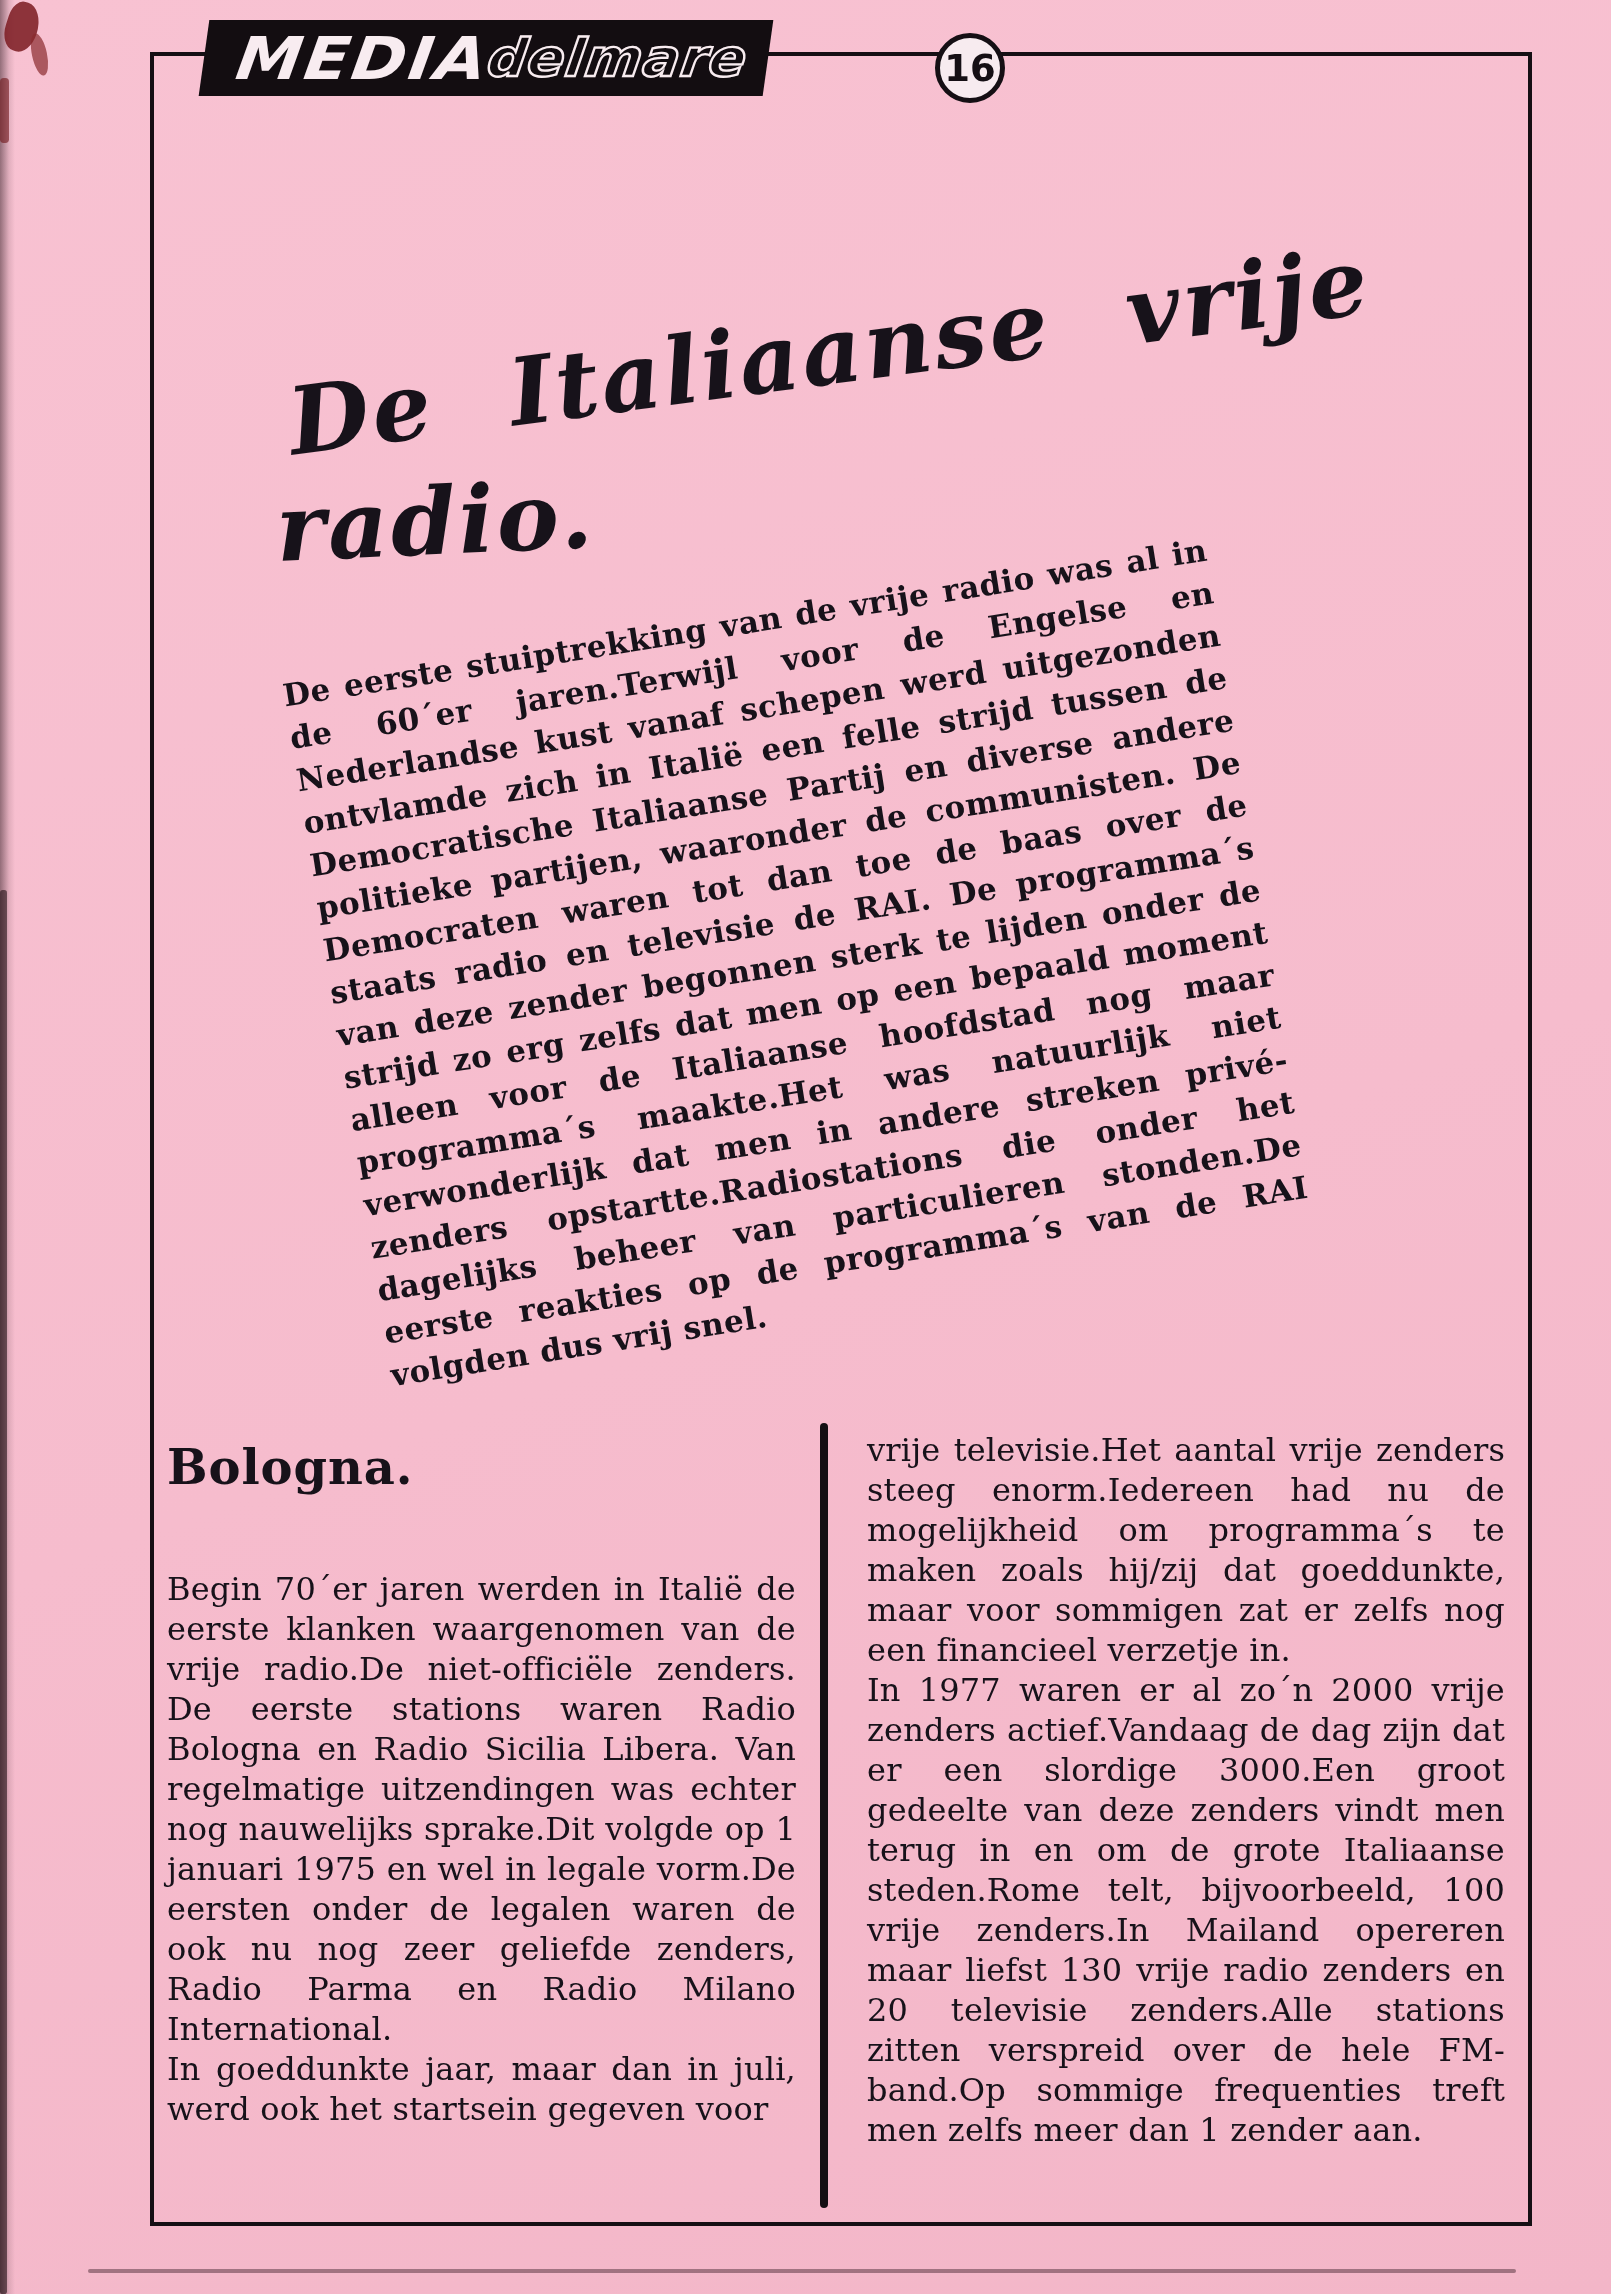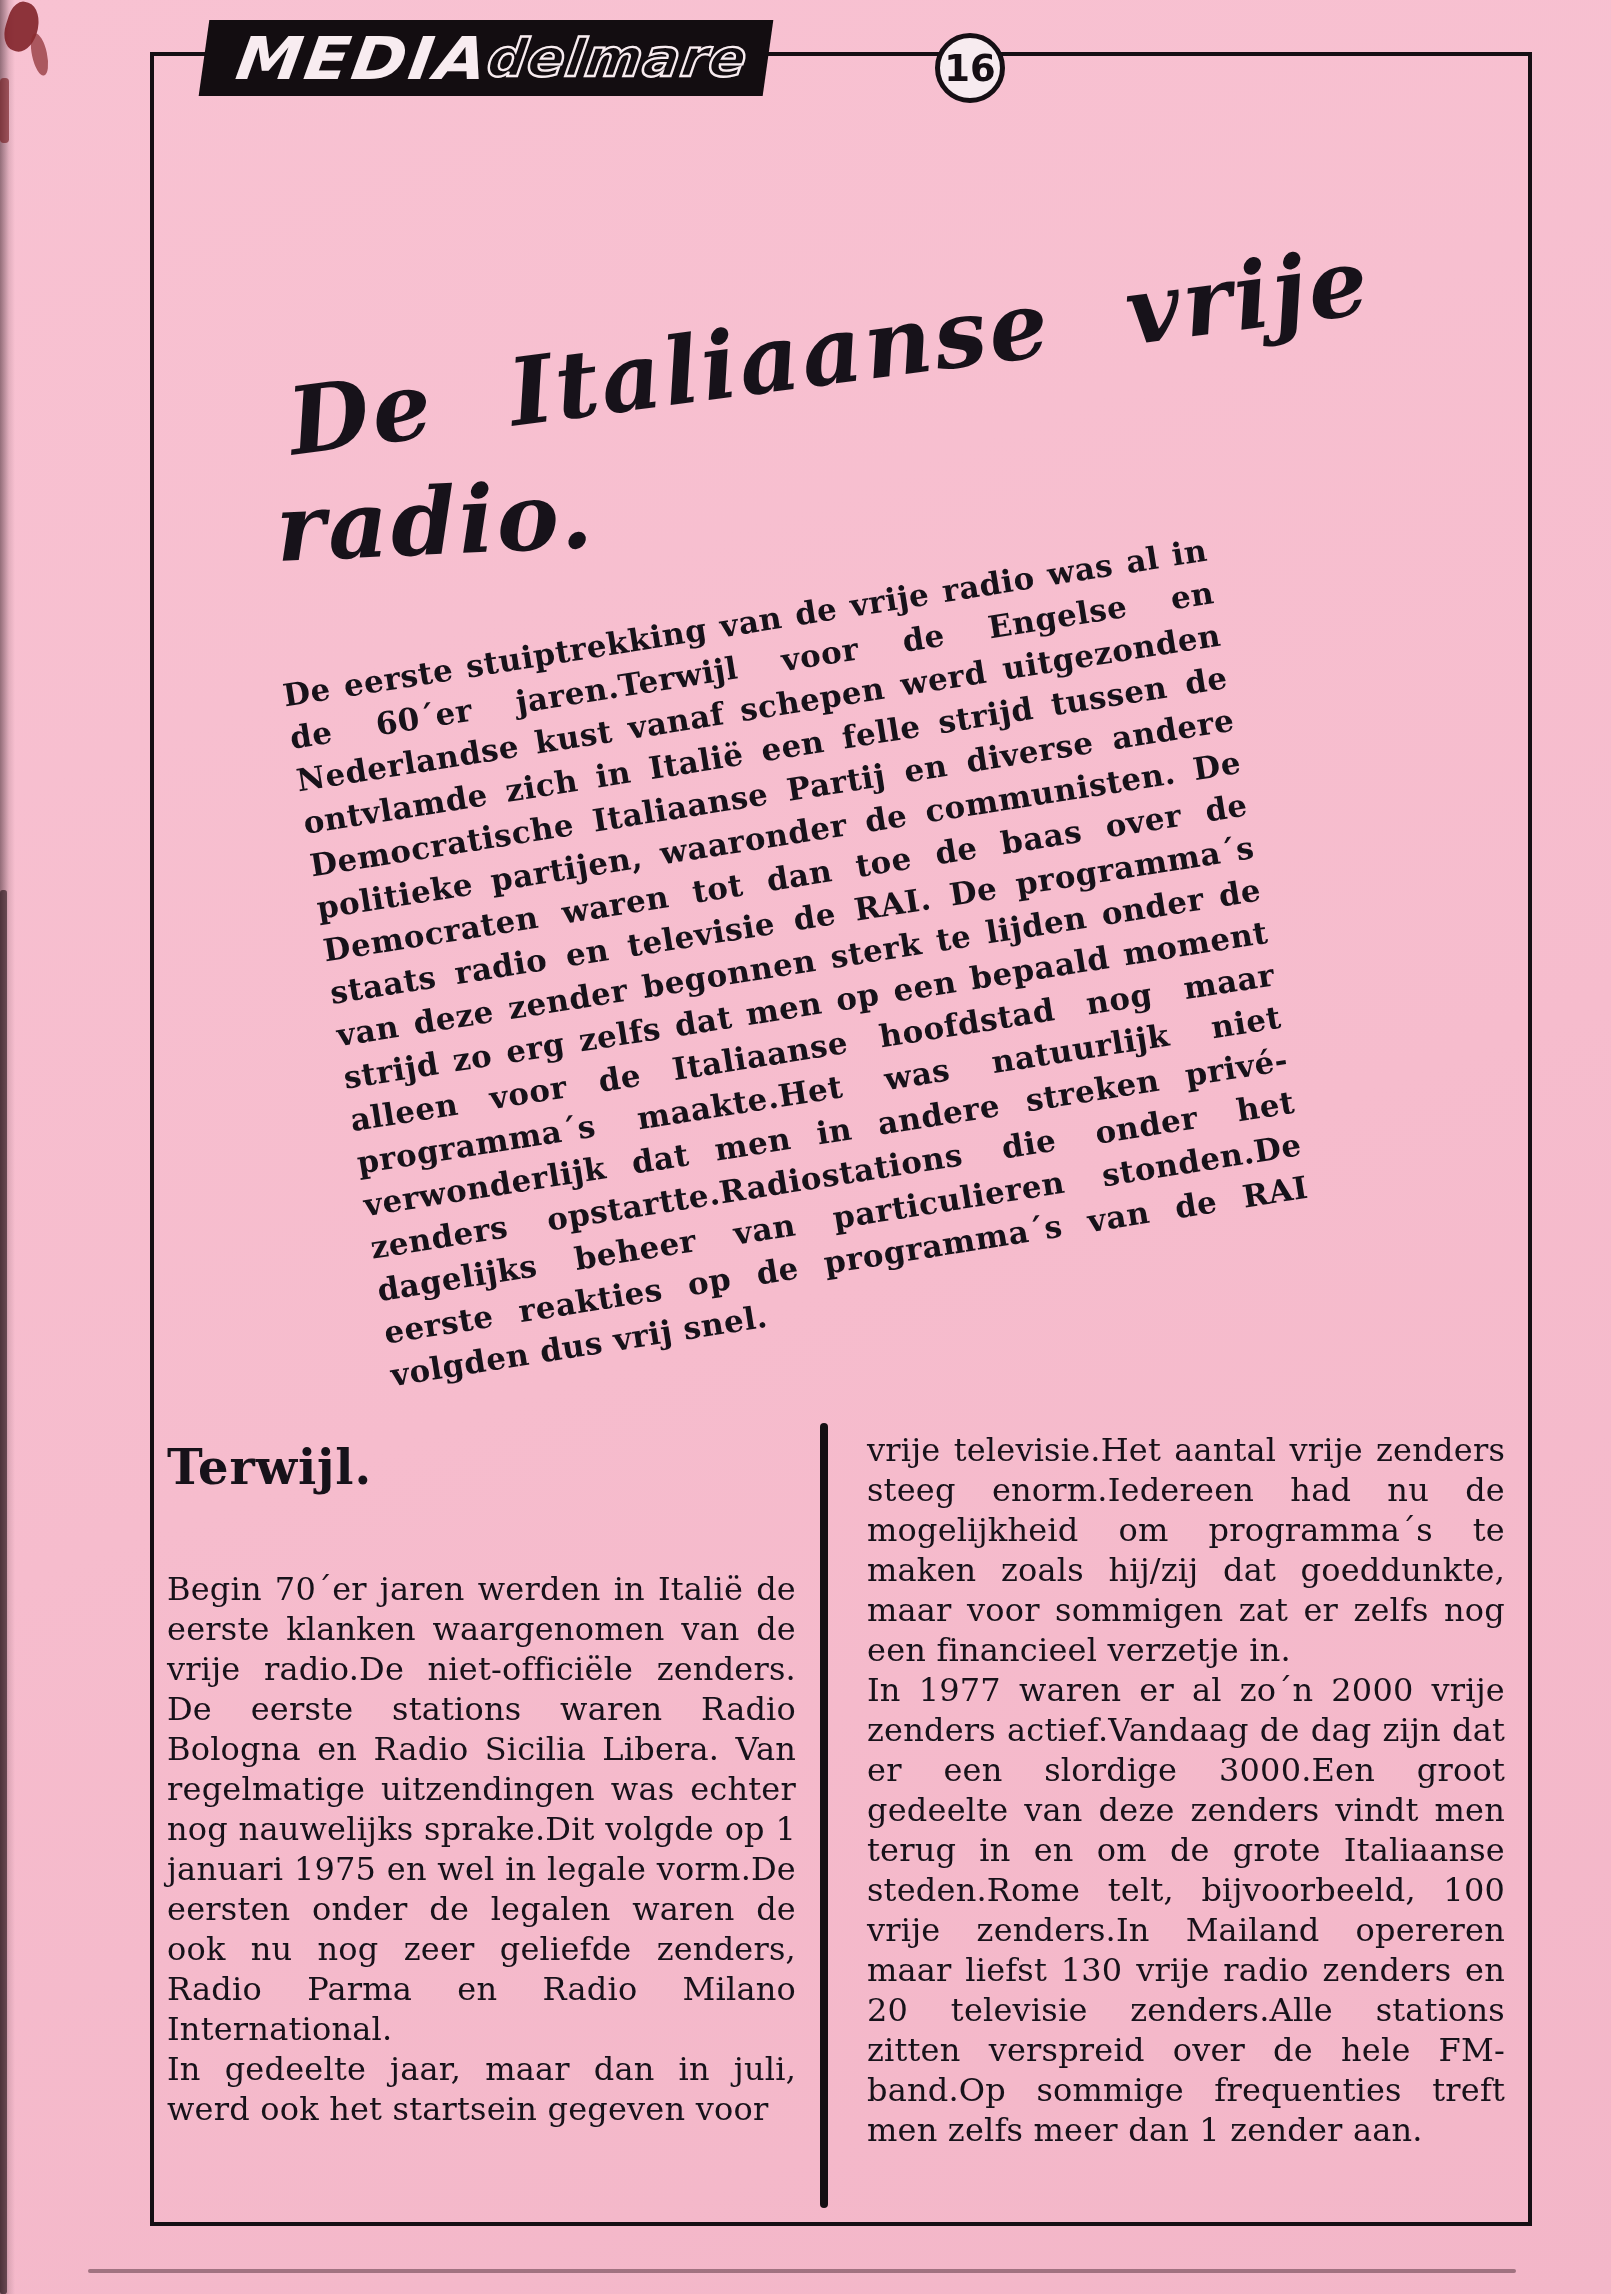--- a/index.html
+++ b/index.html
@@ -146,23 +146,23 @@
   <div class="page-badge">
     <span>16</span>
   </div>
 
   <div class="title-1">De Italiaanse vrije</div>
   <div class="title-2">radio.</div>
 
   <div class="intro">De eerste stuiptrekking van de vrije radio was al in de 60´er jaren.Terwijl voor de Engelse en Nederlandse kust vanaf schepen werd uitgezonden ontvlamde zich in Italië een felle strijd tussen de Democratische Italiaanse Partij en diverse andere politieke partijen, waaronder de communisten. De Democraten waren tot dan toe de baas over de staats radio en televisie de RAI. De programma´s van deze zender begonnen sterk te lijden onder de strijd zo erg zelfs dat men op een bepaald moment alleen voor de Italiaanse hoofdstad nog maar programma´s maakte.Het was natuurlijk niet verwonderlijk dat men in andere streken privé-zenders opstartte.Radiostations die onder het dagelijks beheer van particulieren stonden.De eerste reakties op de programma´s van de RAI volgden dus vrij snel.</div>
 
   <div class="col-left">
-    <h2>Terwijl.</h2>
+    <h2>Bologna.</h2>
     <p class="body-text">Begin 70´er jaren werden in Italië de eerste klanken waargenomen van de vrije radio.De niet-officiële zenders. De eerste stations waren Radio Bologna en Radio Sicilia Libera. Van regelmatige uitzendingen was echter nog nauwelijks sprake.Dit volgde op 1 januari 1975 en wel in legale vorm.De eersten onder de legalen waren de ook nu nog zeer geliefde zenders, Radio Parma en Radio Milano International.</p>
-    <p class="body-text">In gedeelte jaar, maar dan in juli, werd ook het startsein gegeven voor</p>
+    <p class="body-text">In goeddunkte jaar, maar dan in juli, werd ook het startsein gegeven voor</p>
   </div>
 
   <div class="divider"></div>
 
   <div class="col-right">
     <p class="body-text">vrije televisie.Het aantal vrije zenders steeg enorm.Iedereen had nu de mogelijkheid om programma´s te maken zoals hij/zij dat goeddunkte, maar voor sommigen zat er zelfs nog een financieel verzetje in.</p>
     <p class="body-text">In 1977 waren er al zo´n 2000 vrije zenders actief.Vandaag de dag zijn dat er een slordige 3000.Een groot gedeelte van deze zenders vindt men terug in en om de grote Italiaanse steden.Rome telt, bijvoorbeeld, 100 vrije zenders.In Mailand opereren maar liefst 130 vrije radio zenders en 20 televisie zenders.Alle stations zitten verspreid over de hele FM-band.Op sommige frequenties treft men zelfs meer dan 1 zender aan.</p>
   </div>
 
   <div class="bottom-line"></div>

